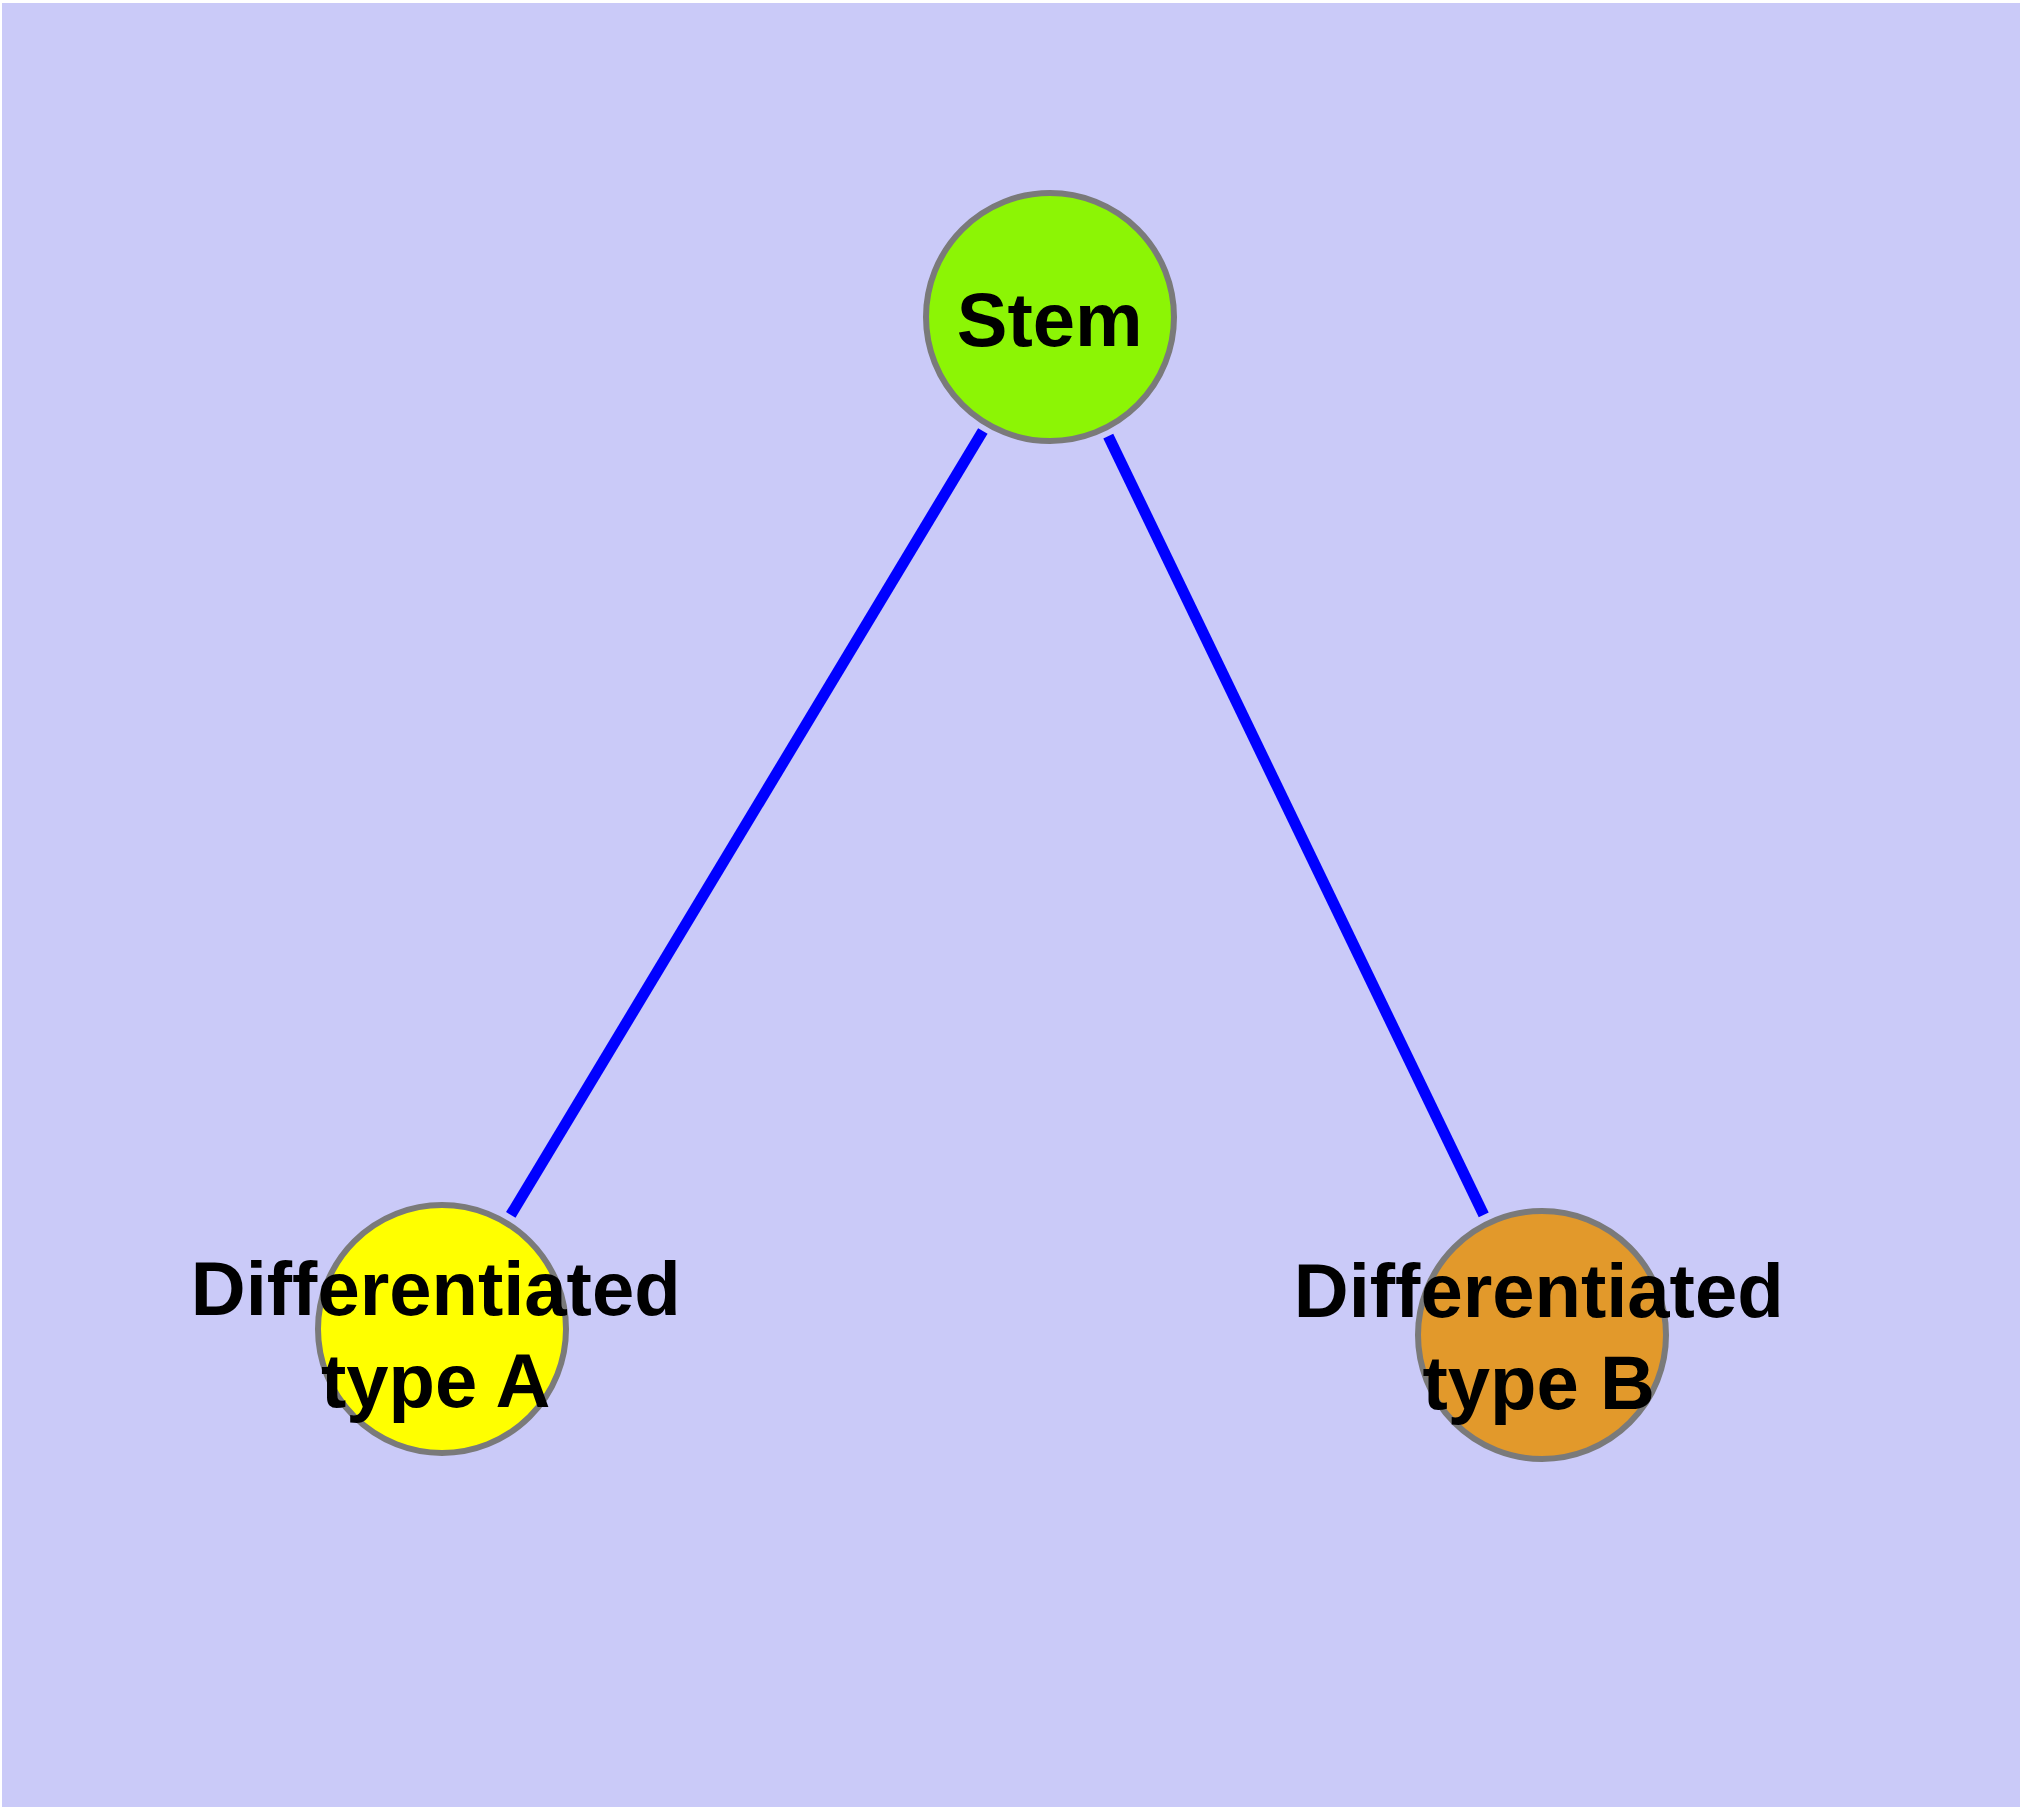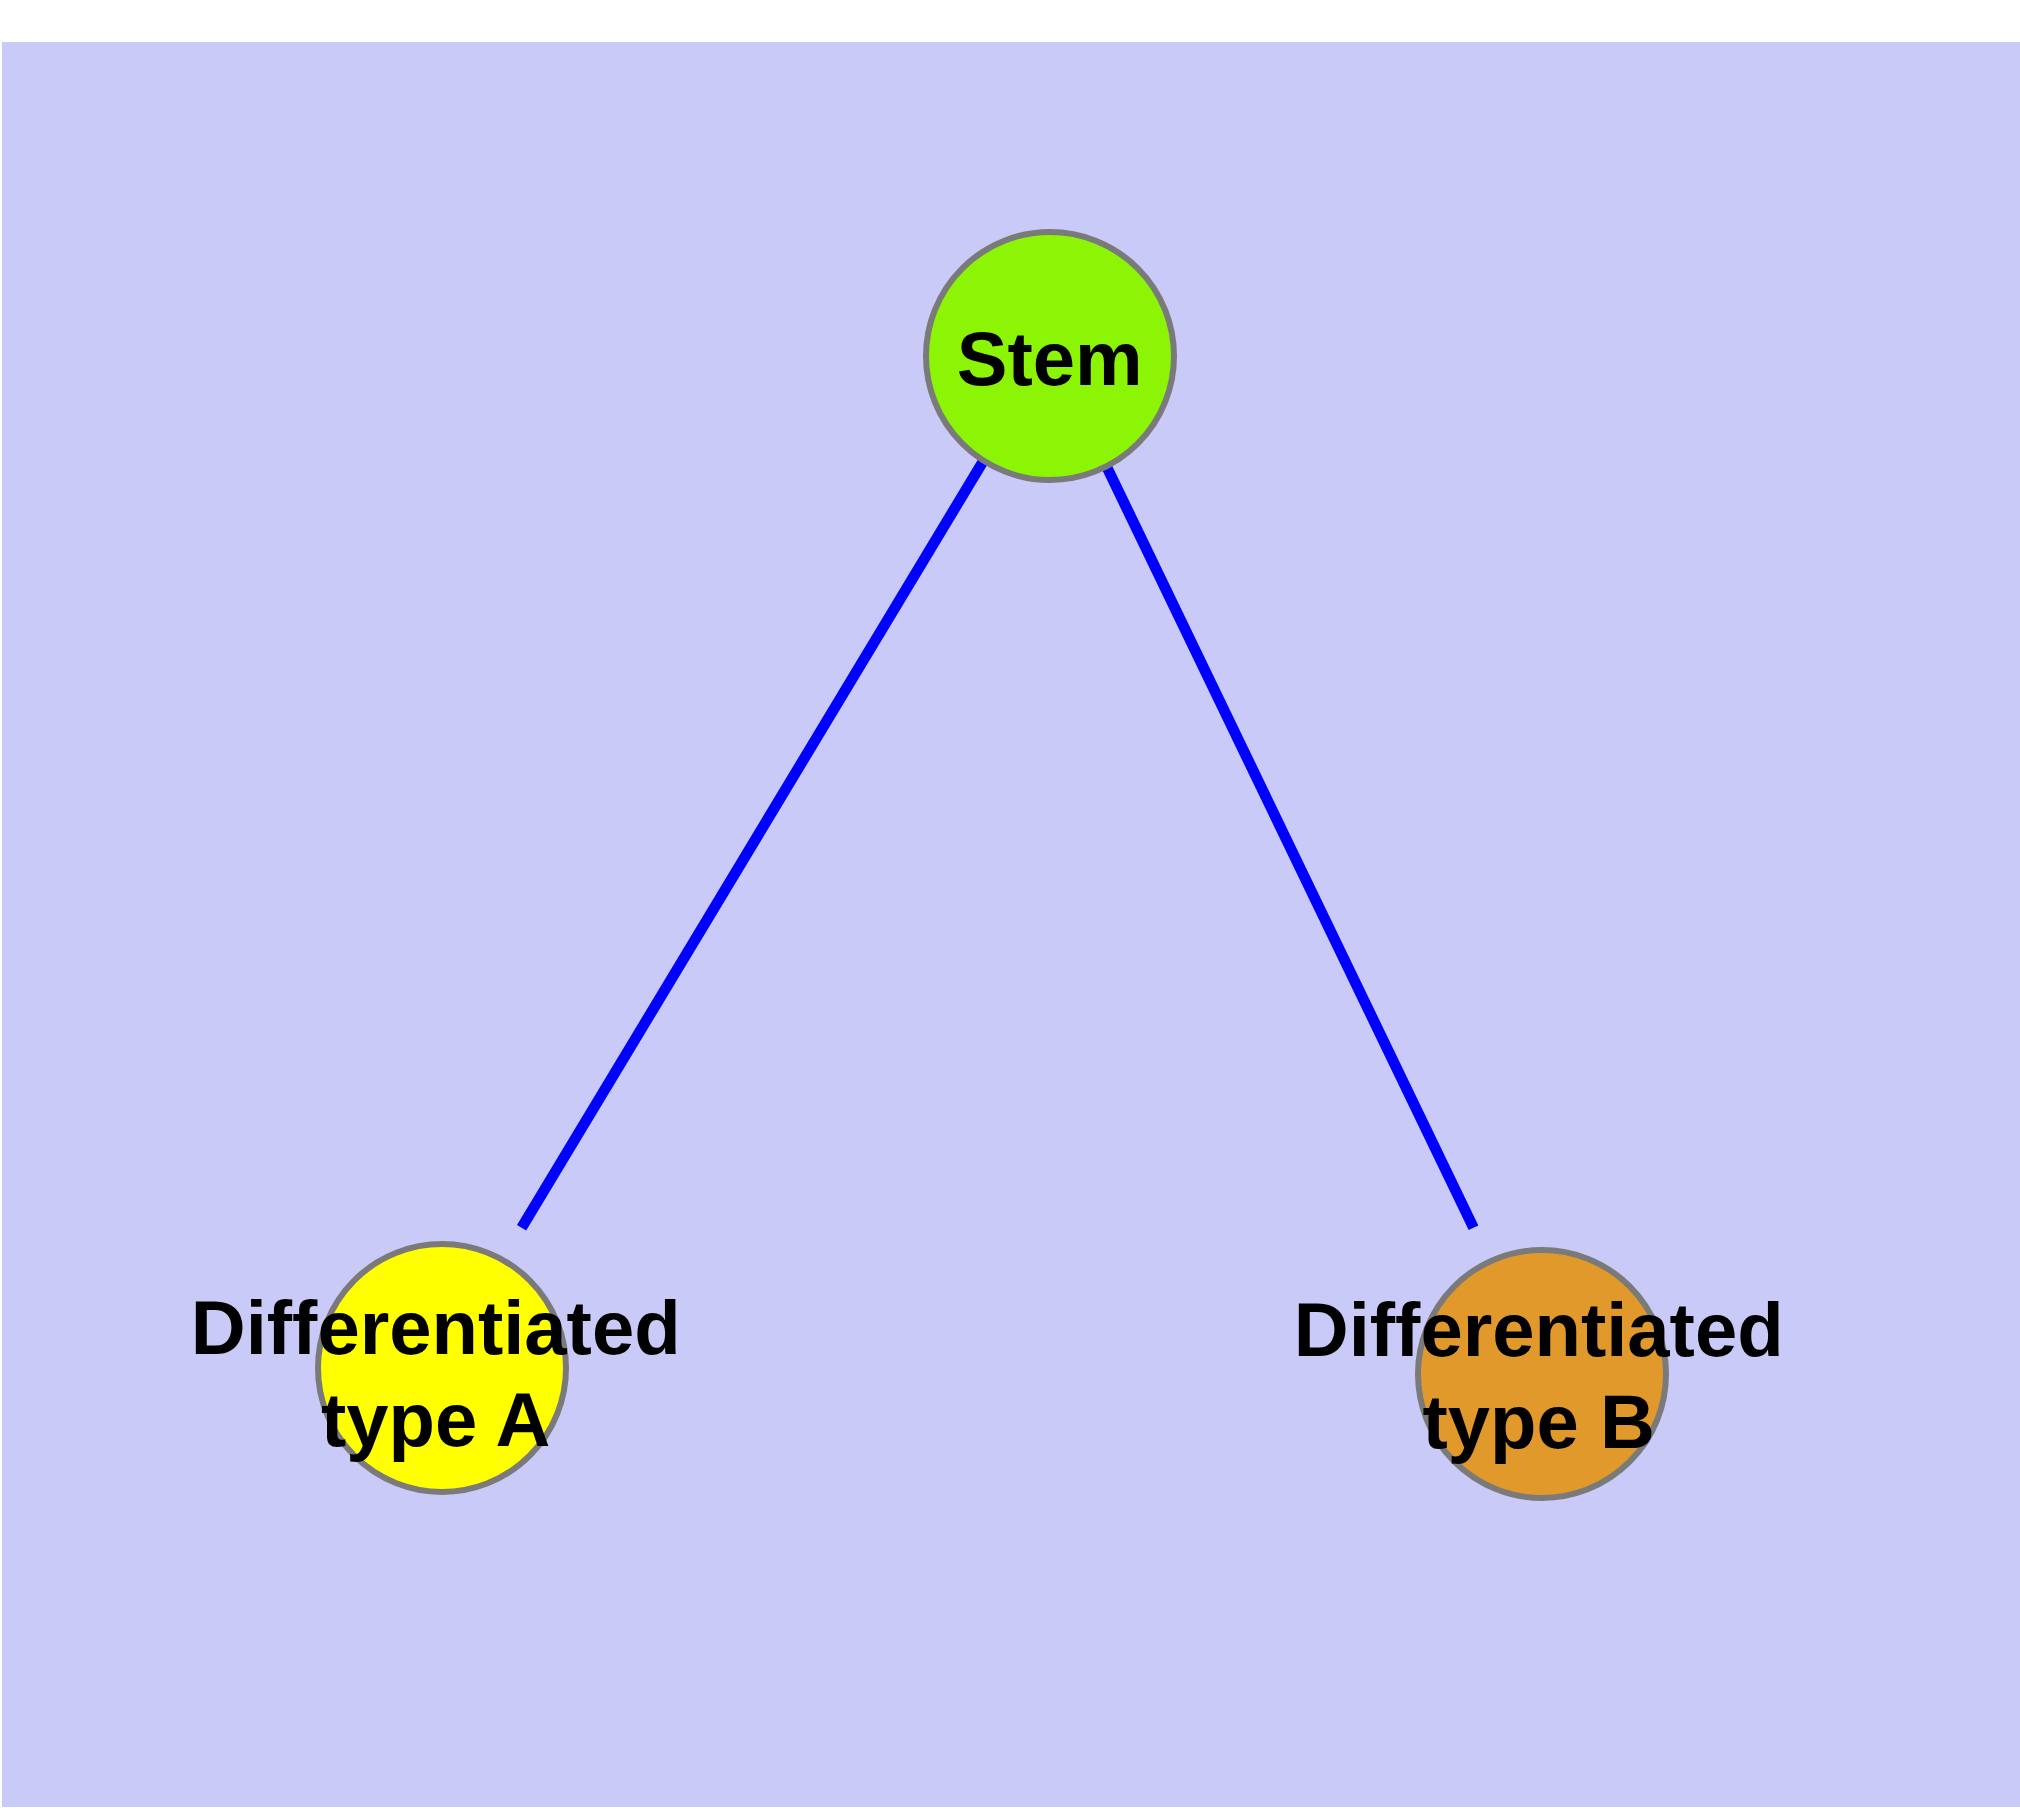--- a/index.html
+++ b/index.html
@@ -14,21 +14,20 @@
     height: 1812px;
     background: #ffffff;
     overflow: hidden;
   }
   #plot-area {
     position: absolute;
     left: 1.7px;
     top: 3.4px;
     right: 0;
     bottom: 5.1px;
-    margin-top: 39px;
   }
   #edge-layer {
     position: absolute;
     left: 0;
     top: 0;
     width: 100%;
     height: 100%;
   }
   .node-circle {
     position: absolute;

